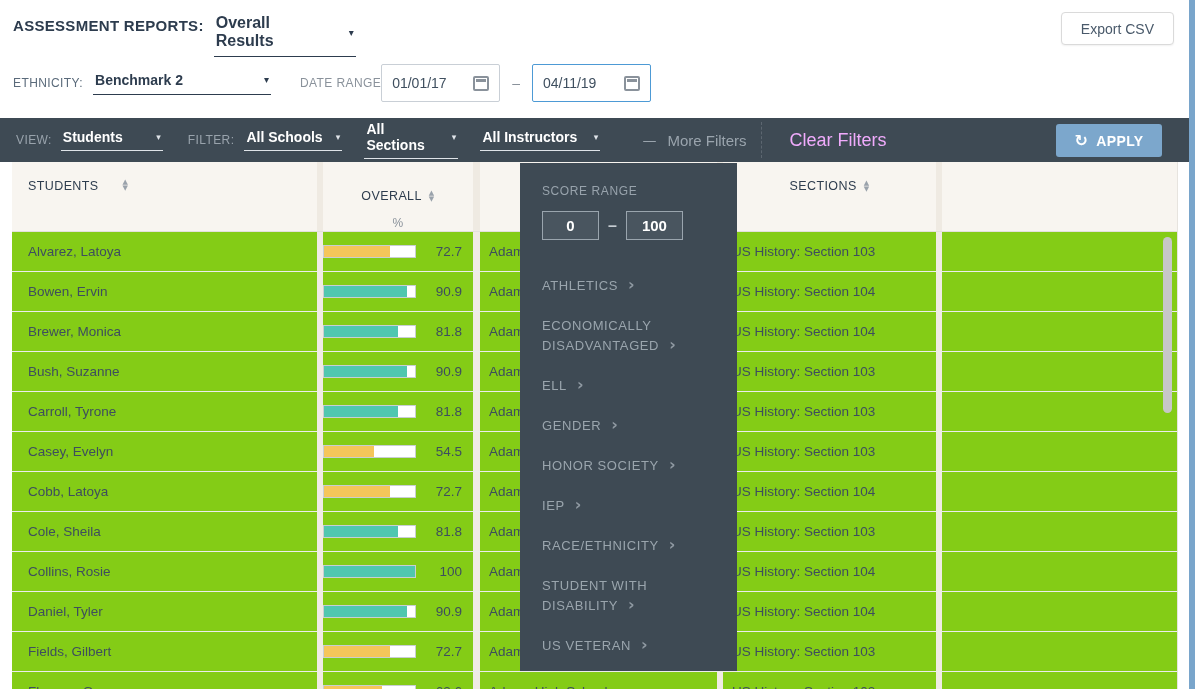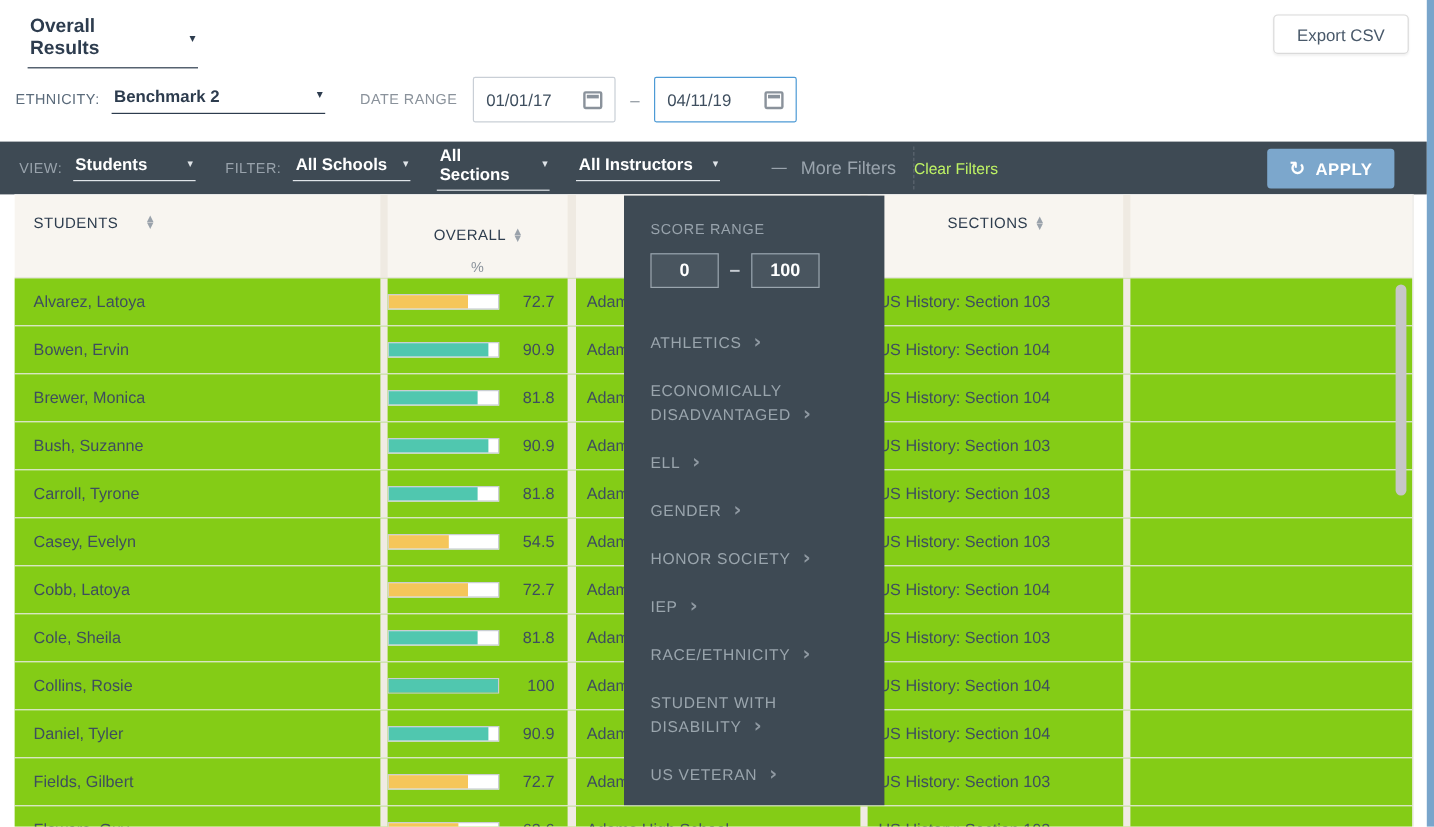--- a/index.html
+++ b/index.html
@@ -22,21 +22,21 @@
                 font-size:14px; color:#49596A; box-shadow:0 1px 2px rgba(0,0,0,.06);
                 display:flex; align-items:center; cursor:pointer; font-family:"Liberation Sans",sans-serif; }
 
   
   .assess-row { position:absolute; left:13px; top:63px; height:40px; display:flex; align-items:center; }
   .small-label { font-size:12px; color:#5A6A7A; letter-spacing:.4px; }
   .assess-dd { width:178px; }
   .assess-dd .dd-val { font-size:14px; }
   .assess-dd .caret { margin-left:0; }
   .gray-label { font-size:12px; color:#8A929B; letter-spacing:.4px; margin-left:29px; }
-  .date-input { margin-left:13px; width:119px; height:38px; border:1px solid #C9CFD6; border-radius:2px;
+  .date-input { width:119px; height:38px; border:1px solid #C9CFD6; border-radius:2px;
                 display:flex; align-items:center; justify-content:space-between; padding:0 10px;
                 font-size:14px; color:#3F4F5F; background:#fff; cursor:text; }
   .date-input.active { border:1px solid #4D9AD5; }
   .date-dash { margin-left:12px; color:#8A929B; font-size:14px; }
   .date-input + .date-dash + .date-input { margin-left:12px; }
   .cal { width:16px; height:15px; border:2px solid #8A929B; border-radius:2px; position:relative; }
   .cal::before { content:""; position:absolute; left:1px; right:1px; top:1px; height:3px; background:#8A929B; }
 
   
   .toolbar { position:absolute; left:0; top:118px; width:1189px; height:44px; background:#3E4A54;
@@ -49,21 +49,21 @@
   .view-dd { width:102px; margin-left:9px; }
   .schools-dd { width:98px; }
   .sections-dd { width:94px; }
   .instructors-dd { width:120px; }
   .t-gap { margin-left:25px; }
   .dd-gap { margin-left:22px; }
   .more-filters { margin-left:42px; display:flex; align-items:center; gap:11px; color:#9AA4AD;
                   font-size:15px; cursor:pointer; }
   .more-filters .minus { font-size:14px; color:#9AA4AD; }
   .tb-divider { margin-left:14px; height:36px; border-left:1px dashed #5C6670; }
-  .clear-filters { margin-left:0; color:#bef264; font-size:13px; cursor:pointer; }
+  .clear-filters { margin-left:28px; color:#f0abfc; font-size:18px; cursor:pointer; }
   .apply-btn { position:absolute; right:27px; top:6px; width:106px; height:33px; background:#7CA7CC;
                border:none; border-radius:3px; color:#fff; font-weight:700; font-size:14px; letter-spacing:.4px;
                display:flex; align-items:center; justify-content:center; gap:8px; cursor:pointer;
                font-family:"Liberation Sans",sans-serif; }
   .apply-btn .refresh { font-size:16px; font-weight:700; }
 
   
   .table { position:absolute; left:12px; top:162px; width:1166px; height:527px; background:#fff;
            border-right:1px solid #E7E4DF; overflow:hidden; }
   .grid-row { display:grid; grid-template-columns:305px 6px 150px 7px 237px 6px 213px 6px 1fr; }
@@ -109,20 +109,21 @@
                  font-family:"DejaVu Sans",sans-serif; }
 
   .edge-strip { position:absolute; right:0; top:0; width:6px; height:689px; background:#79A5CB; }
 </style>
 </head>
 <body>
 
 <div class="page">
 
   <div class="report-header">
+    <span class="report-label">ASSESSMENT REPORTS:</span>
     <span class="dd-light report-dd">
       <span class="dd-val">Overall Results</span>
       <span class="caret icon">▾</span>
     </span>
   </div>
   <button class="export-btn">Export CSV</button>
 
   <div class="assess-row">
     <span class="small-label">ETHNICITY:</span>
     <span class="dd-light assess-dd">

